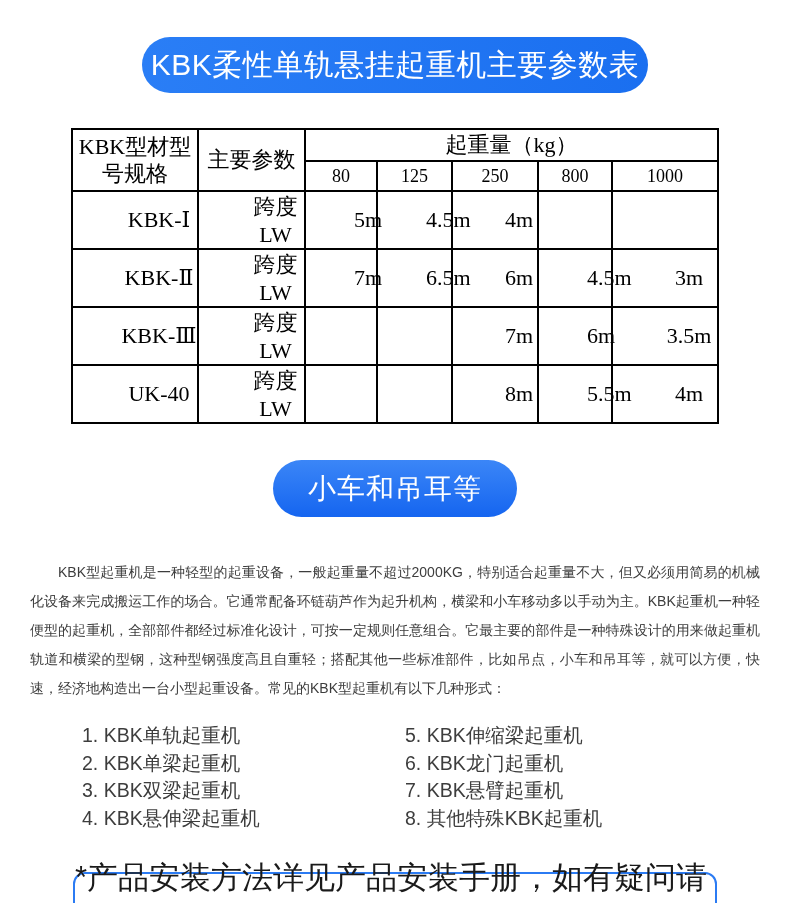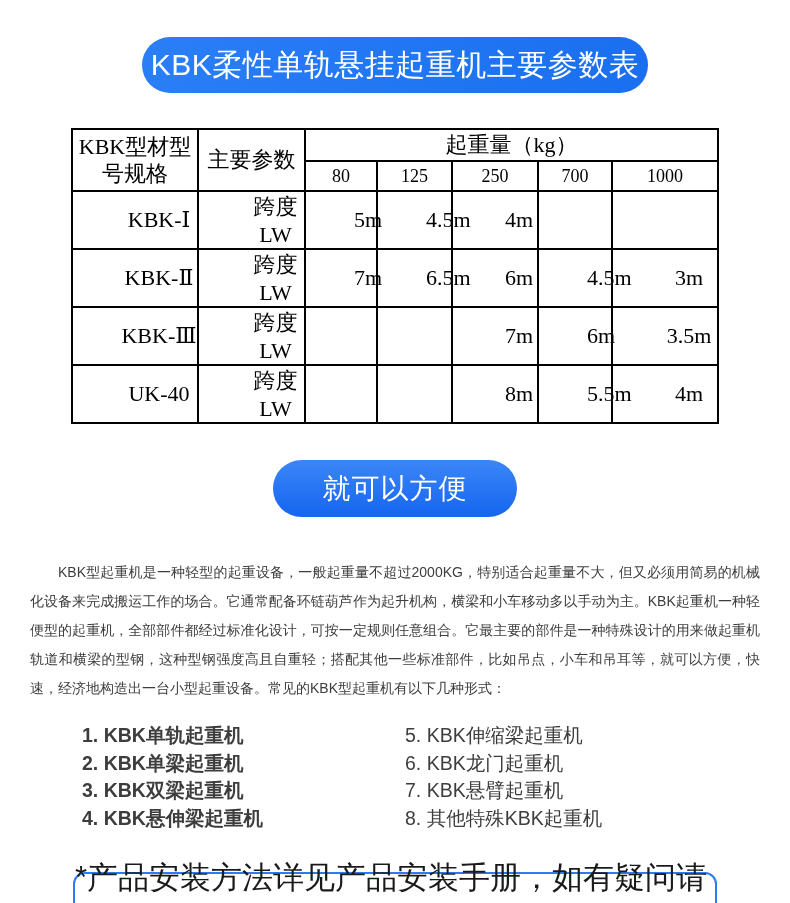--- a/index.html
+++ b/index.html
@@ -75,21 +75,21 @@
   }
 
   
   .types {
     display: flex;
     margin: 19px 0 0 82px;
     color: #3d3d3d;
     font-size: 19.5px;
   }
   .types .col { display: flex; flex-direction: column; }
-  .types .col.left { width: 323px; font-weight: bold; }
+  .types .col.left { width: 323px; }
   .types .item { line-height: 27.5px; }
 
   
   .notice {
     width: 644px;
     height: 54px;
     margin: 40px auto 0;
     border: 2px solid #2b7bf3;
     border-radius: 12px;
     display: flex;
@@ -120,21 +120,21 @@
     <tr class="group-row">
       <th class="model-col" rowspan="2">KBK型材型
 号规格</th>
       <th rowspan="2">主要参数</th>
       <th colspan="5">起重量（kg）</th>
     </tr>
     <tr class="cap-row">
       <th>80</th>
       <th>125</th>
       <th>250</th>
-      <th>700</th>
+      <th>800</th>
       <th>1000</th>
     </tr>
   </thead>
   <tbody>
     <tr>
       <td>KBK-Ⅰ</td>
       <td>跨度LW</td>
       <td>5m</td>
       <td>4.5m</td>
       <td>4m</td>
@@ -165,21 +165,21 @@
       <td></td>
       <td></td>
       <td>8m</td>
       <td>5.5m</td>
       <td>4m</td>
     </tr>
   </tbody>
 </table>
 
 <div class="section-pill">
-  <span>就可以方便</span>
+  <span>小车和吊耳等</span>
 </div>
 
 <p class="intro">KBK型起重机是一种轻型的起重设备，一般起重量不超过2000KG，特别适合起重量不大，但又必须用简易的机械化设备来完成搬运工作的场合。它通常配备环链葫芦作为起升机构，横梁和小车移动多以手动为主。KBK起重机一种轻便型的起重机，全部部件都经过标准化设计，可按一定规则任意组合。它最主要的部件是一种特殊设计的用来做起重机轨道和横梁的型钢，这种型钢强度高且自重轻；搭配其他一些标准部件，比如吊点，小车和吊耳等，就可以方便，快速，经济地构造出一台小型起重设备。常见的KBK型起重机有以下几种形式：</p>
 
 <div class="types">
   <div class="col left">
     <div class="item">1. KBK单轨起重机</div>
     <div class="item">2. KBK单梁起重机</div>
     <div class="item">3. KBK双梁起重机</div>
     <div class="item">4. KBK悬伸梁起重机</div>

